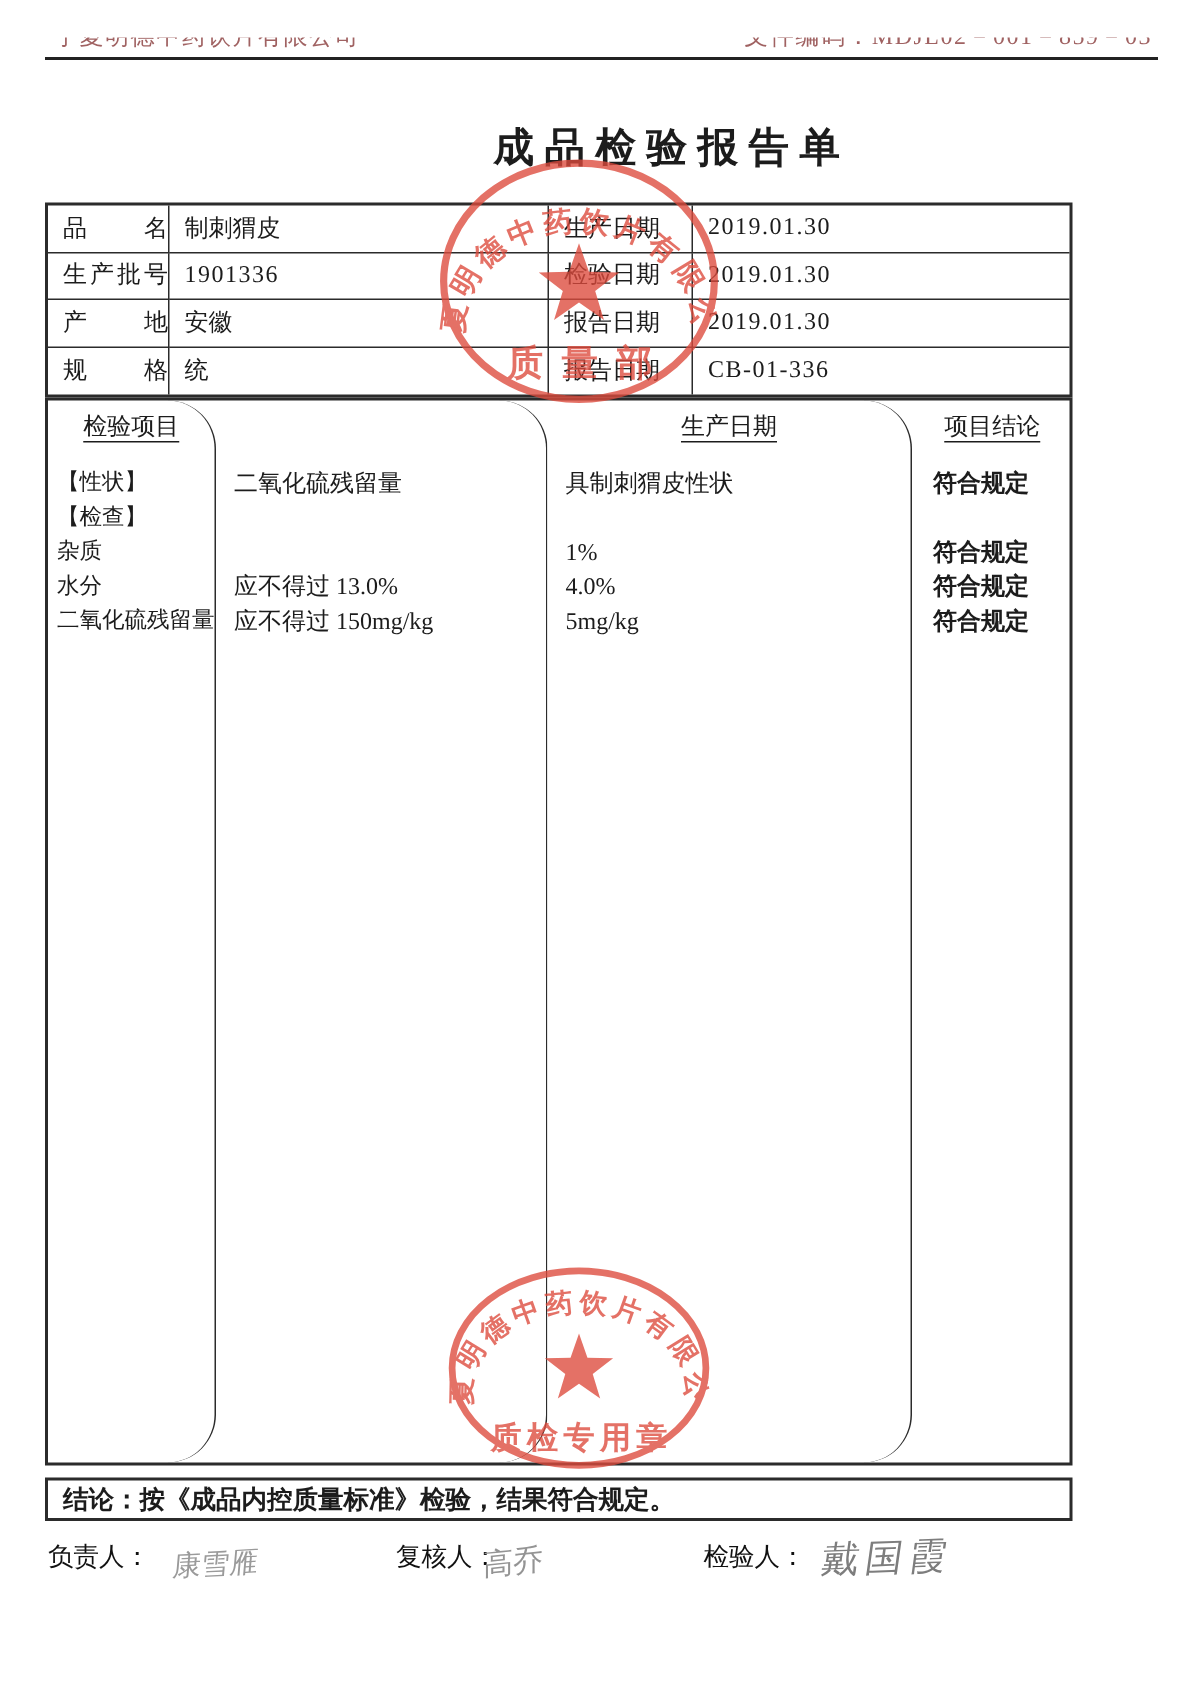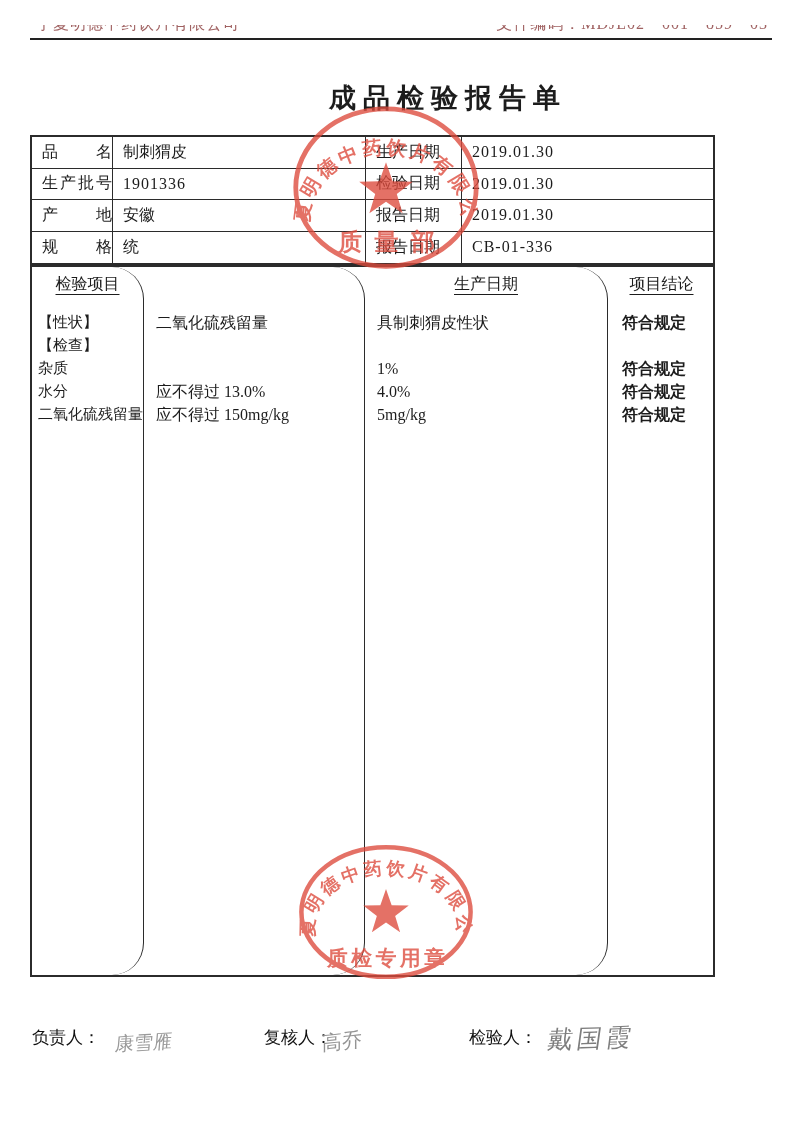--- a/index.html
+++ b/index.html
@@ -138,20 +138,21 @@
     <div class="mcol mcol4">
       <div class="mhead"><span>项目结论</span></div>
       <div class="mline r0">符合规定</div>
       <div class="mline r1"></div>
       <div class="mline r2">符合规定</div>
       <div class="mline r3">符合规定</div>
       <div class="mline r4">符合规定</div>
     </div>
   </div>
 
+  <div class="conclusion">结论：按《成品内控质量标准》检验，结果符合规定。</div>
 
   <span class="sig sig-label" style="left:32px;">负责人：</span>
   <span class="hand h1">康雪雁</span>
   <span class="sig sig-label" style="left:264px;">复核人：</span>
   <span class="hand h2">高乔</span>
   <span class="sig sig-label" style="left:469px;">检验人：</span>
   <span class="hand h3">戴国霞</span>
 
   <svg class="stamp stamp-top" viewBox="0 0 200 175">
     <defs>

